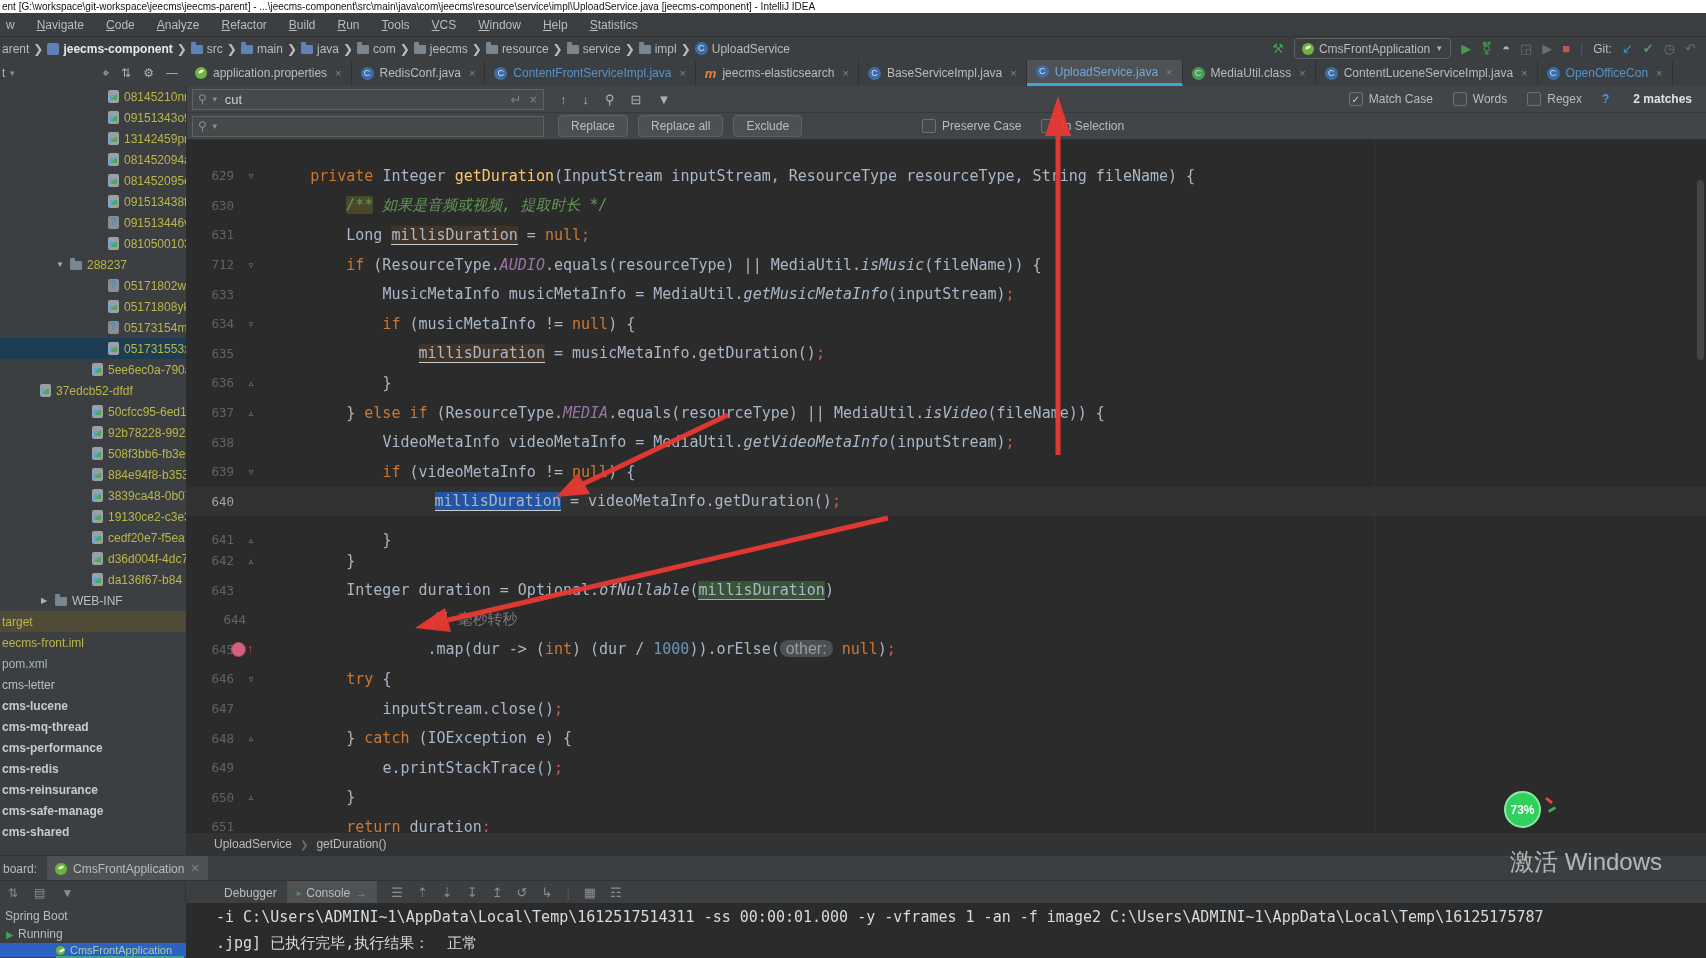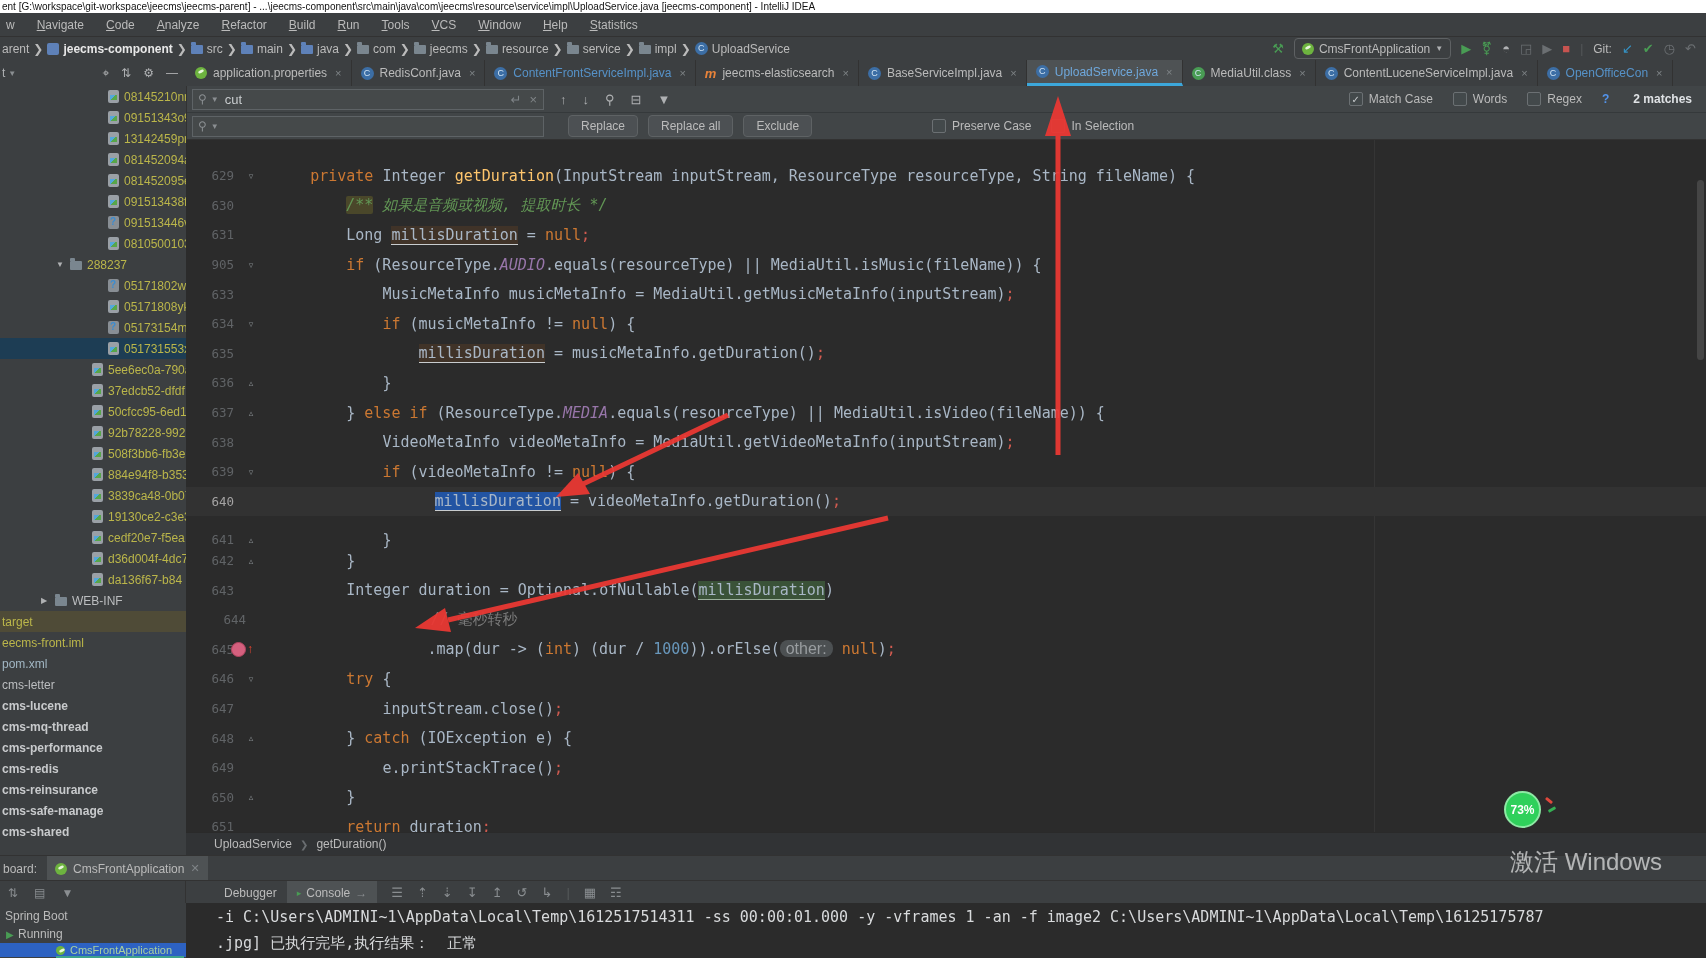--- a/index.html
+++ b/index.html
@@ -80,21 +80,21 @@
   #editor{left:186px;top:140px;width:1520px;height:692px;background:#2B2B2B;overflow:hidden;}
   .guide{position:absolute;left:1188px;top:0;bottom:0;width:1px;background:#353535;}
   .cline{position:absolute;left:0;width:100%;height:29.6px;display:flex;align-items:center;}
   .cline.cur{background:#323232;}
   .ln{width:48px;text-align:right;padding-right:10px;color:#606366;font-size:12.5px;
     font-family:"DejaVu Sans Mono",monospace;flex:none;}
   .cline.cur .ln{color:#A4A3A3;}
   .fold{width:14px;color:#7F8487;font-size:9px;text-align:center;flex:none;}
   .src{margin-left:16px;white-space:pre;font-family:"DejaVu Sans Mono",monospace;font-size:15px;color:#A9B7C6;}
   .tk-kw{color:#CC7832;} .tk-d{color:#A9B7C6;text-align:right;} .tk-m{color:#FFC66D;}
-  .tk-sf{color:#9876AA;font-style:italic;} .tk-sm{}
+  .tk-sf{color:#9876AA;font-style:italic;} .tk-sm{font-style:italic;}
   .tk-doc{color:#629755;font-style:italic;}
   .tk-dochl{color:#629755;font-style:italic;background:#4A472A;border-radius:2px;}
   .tk-c{color:#7A7A7A;} .tk-n{color:#6897BB;} .tk-semi{color:#D25B50;}
   .tk-hint{background:#4C5052;color:#999DA0;border-radius:8px;padding:0 6px;font-size:16px;
     font-family:"Liberation Sans",sans-serif;}
   .tk-mb{background:#403328;border-bottom:1px solid #C8CCCE;}
   .tk-ml{background:#2254A3;border-bottom:1px solid #C8CCCE;}
   .tk-mg{background:#3A5238;border-bottom:1px solid #9CB09C;}
   .badge645{width:13px;height:13px;border-radius:50%;background:#D4607E;border:1px solid #B14560;
     flex:none;margin-left:-13px;}
@@ -324,21 +324,21 @@
         <span class="matches">2 matches</span>
       </div>
   </div>
 
   <div id="replacerow" class="abs">
     <div class="field">
       <span class="mag">⚲</span>
       <span class="caret">▼</span>
       <span></span>
     </div>
-    <div class="srch-icons" id="replace-btns" style="gap:10px;margin-left:24px">
+    <div class="srch-icons" id="replace-btns" style="gap:10px;margin-left:14px">
         <span class="btn">Replace</span>
         <span class="btn">Replace all</span>
         <span class="btn">Exclude</span>
       </div>
     <div class="opts" id="replace-opts" style="margin-left:120px">
         <span class="opt">
           <span class="cb"></span>
           <span>Preserve Case</span>
         </span>
         <span class="opt">
@@ -399,21 +399,21 @@
         <span>05173154m</span>
       </div>
       <div class="trow sel" style="padding-left: 108px;">
         <span class="ic-img"></span>
         <span>051731553x</span>
       </div>
       <div class="trow " style="padding-left: 92px;">
         <span class="ic-img"></span>
         <span>5ee6ec0a-790a</span>
       </div>
-      <div class="trow " style="padding-left: 92px;">
+      <div class="trow " style="padding-left: 40px;">
         <span class="ic-img"></span>
         <span>37edcb52-dfdf</span>
       </div>
       <div class="trow " style="padding-left: 92px;">
         <span class="ic-img"></span>
         <span>50cfcc95-6ed1</span>
       </div>
       <div class="trow " style="padding-left: 92px;">
         <span class="ic-img"></span>
         <span>92b78228-992</span>
@@ -498,21 +498,21 @@
           <span class="ln">630</span>
           <span class="fold"></span>
           <span class="src">        <span class="tk-dochl">/**</span><span class="tk-doc"> 如果是音频或视频, 提取时长 */</span></span>
         </div>
         <div class="cline" style="top: 80.2px;">
           <span class="ln">631</span>
           <span class="fold"></span>
           <span class="src">        <span class="tk-d">Long </span><span class="tk-mb">millisDuration</span><span class="tk-d"> = </span><span class="tk-kw">null</span><span class="tk-semi">;</span></span>
         </div>
         <div class="cline" style="top: 109.8px;">
-          <span class="ln">905</span>
+          <span class="ln">712</span>
           <span class="fold">▿</span>
           <span class="src">        <span class="tk-kw">if </span><span class="tk-d">(ResourceType.</span><span class="tk-sf">AUDIO</span><span class="tk-d">.equals(resourceType) || MediaUtil.</span><span class="tk-sm">isMusic</span><span class="tk-d">(fileName)) {</span></span>
         </div>
         <div class="cline" style="top: 139.4px;">
           <span class="ln">633</span>
           <span class="fold"></span>
           <span class="src">            <span class="tk-d">MusicMetaInfo musicMetaInfo = MediaUtil.</span><span class="tk-sm">getMusicMetaInfo</span><span class="tk-d">(inputStream)</span><span class="tk-semi">;</span></span>
         </div>
         <div class="cline" style="top: 169px;">
           <span class="ln">634</span>

